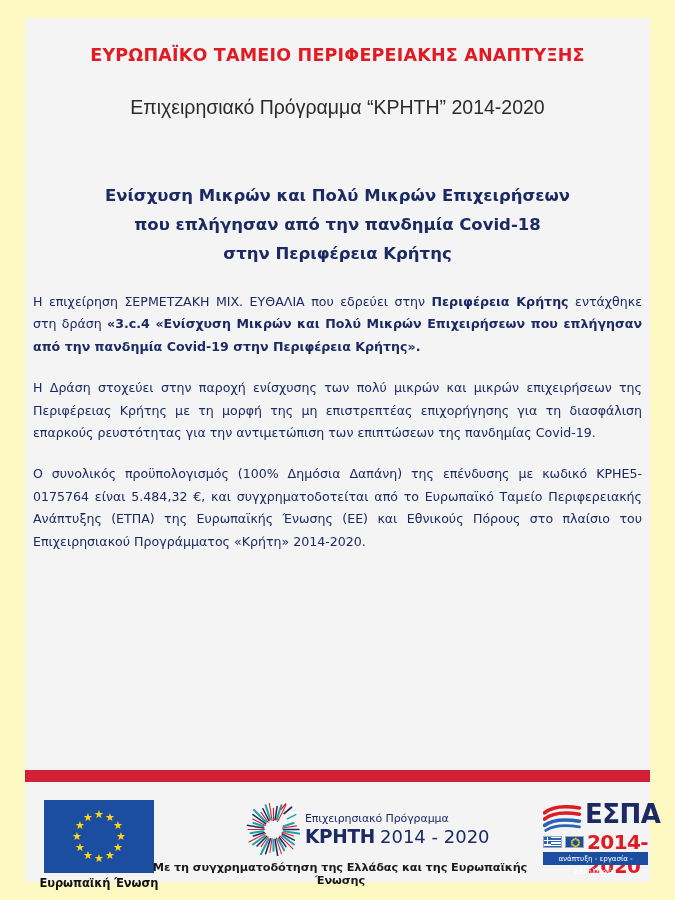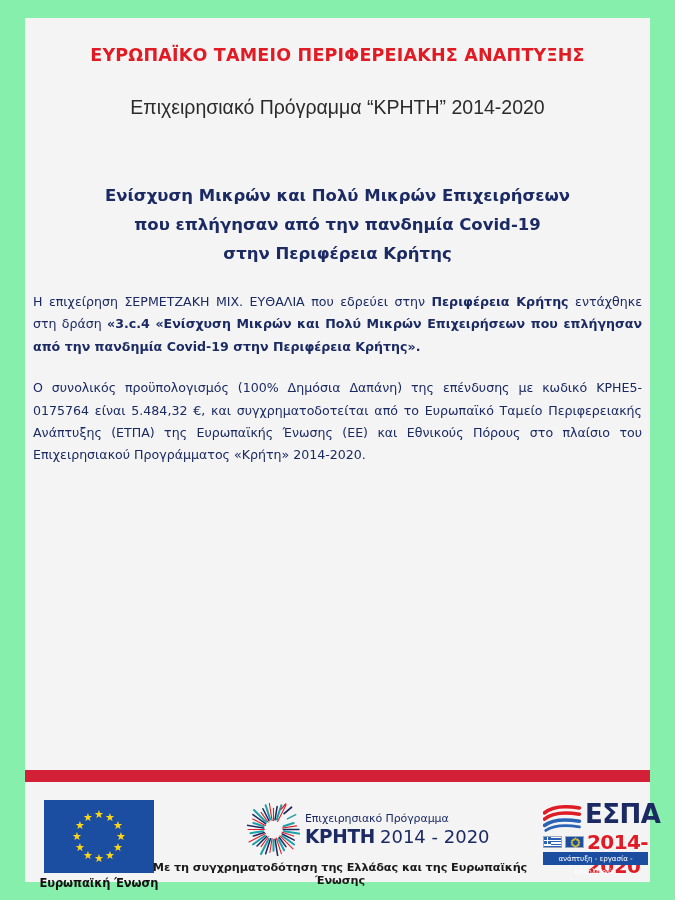--- a/index.html
+++ b/index.html
@@ -13,21 +13,21 @@
     font-family: "DejaVu Sans", sans-serif;
     position: relative;
     overflow: hidden;
   }
 
   .page {
     position: absolute;
     left: 0; top: 0;
     width: 675px;
     height: 900px;
-    background: #86efac;
+    background: #fef9c3;
     box-sizing: border-box;
   }
 
   .paper {
     position: absolute;
     left: 25px;
     top: 18px;
     width: 625px;
     height: 864px;
     background: #f4f4f4;
@@ -325,26 +325,27 @@
 
   <div class="paper"></div>
 
   <div class="header-block">
     <div class="title-red">ΕΥΡΩΠΑΪΚΟ ΤΑΜΕΙΟ ΠΕΡΙΦΕΡΕΙΑΚΗΣ ΑΝΑΠΤΥΞΗΣ</div>
     <div class="title-sub">Επιχειρησιακό Πρόγραμμα “ΚΡΗΤΗ” 2014-2020</div>
   </div>
 
   <div class="blue-heading">
     <div>Ενίσχυση Μικρών και Πολύ Μικρών Επιχειρήσεων</div>
-    <div>που επλήγησαν από την πανδημία Covid-19</div>
+    <div>που επλήγησαν από την πανδημία Covid-18</div>
     <div>στην Περιφέρεια Κρήτης</div>
   </div>
 
   <div class="body-text">
     <p><span>Η επιχείρηση ΣΕΡΜΕΤΖΑΚΗ ΜΙΧ. ΕΥΘΑΛΙΑ που εδρεύει στην </span><b>Περιφέρεια Κρήτης</b><span> εντάχθηκε στη δράση </span><b>«3.c.4 «Ενίσχυση Μικρών και Πολύ Μικρών Επιχειρήσεων που επλήγησαν από την πανδημία Covid-19 στην Περιφέρεια Κρήτης».</b></p>
+    <p>Η Δράση στοχεύει στην παροχή ενίσχυσης των πολύ μικρών και μικρών επιχειρήσεων της Περιφέρειας Κρήτης με τη μορφή της μη επιστρεπτέας επιχορήγησης για τη διασφάλιση επαρκούς ρευστότητας για την αντιμετώπιση των επιπτώσεων της πανδημίας Covid-19.</p>
     <p>Ο συνολικός προϋπολογισμός (100% Δημόσια Δαπάνη) της επένδυσης με κωδικό ΚΡΗΕ5-0175764 είναι 5.484,32 €, και συγχρηματοδοτείται από το Ευρωπαϊκό Ταμείο Περιφερειακής Ανάπτυξης (ΕΤΠΑ) της Ευρωπαϊκής Ένωσης (ΕΕ) και Εθνικούς Πόρους στο πλαίσιο του Επιχειρησιακού Προγράμματος «Κρήτη» 2014-2020.</p>
   </div>
 
   <div class="red-rule"></div>
 
   <div class="footer">
 
     <div class="eu-logo">
       <div class="eu-flag" id="euFlag">
           <div class="star" style="left: 55px; top: 14.5px;">★</div>

